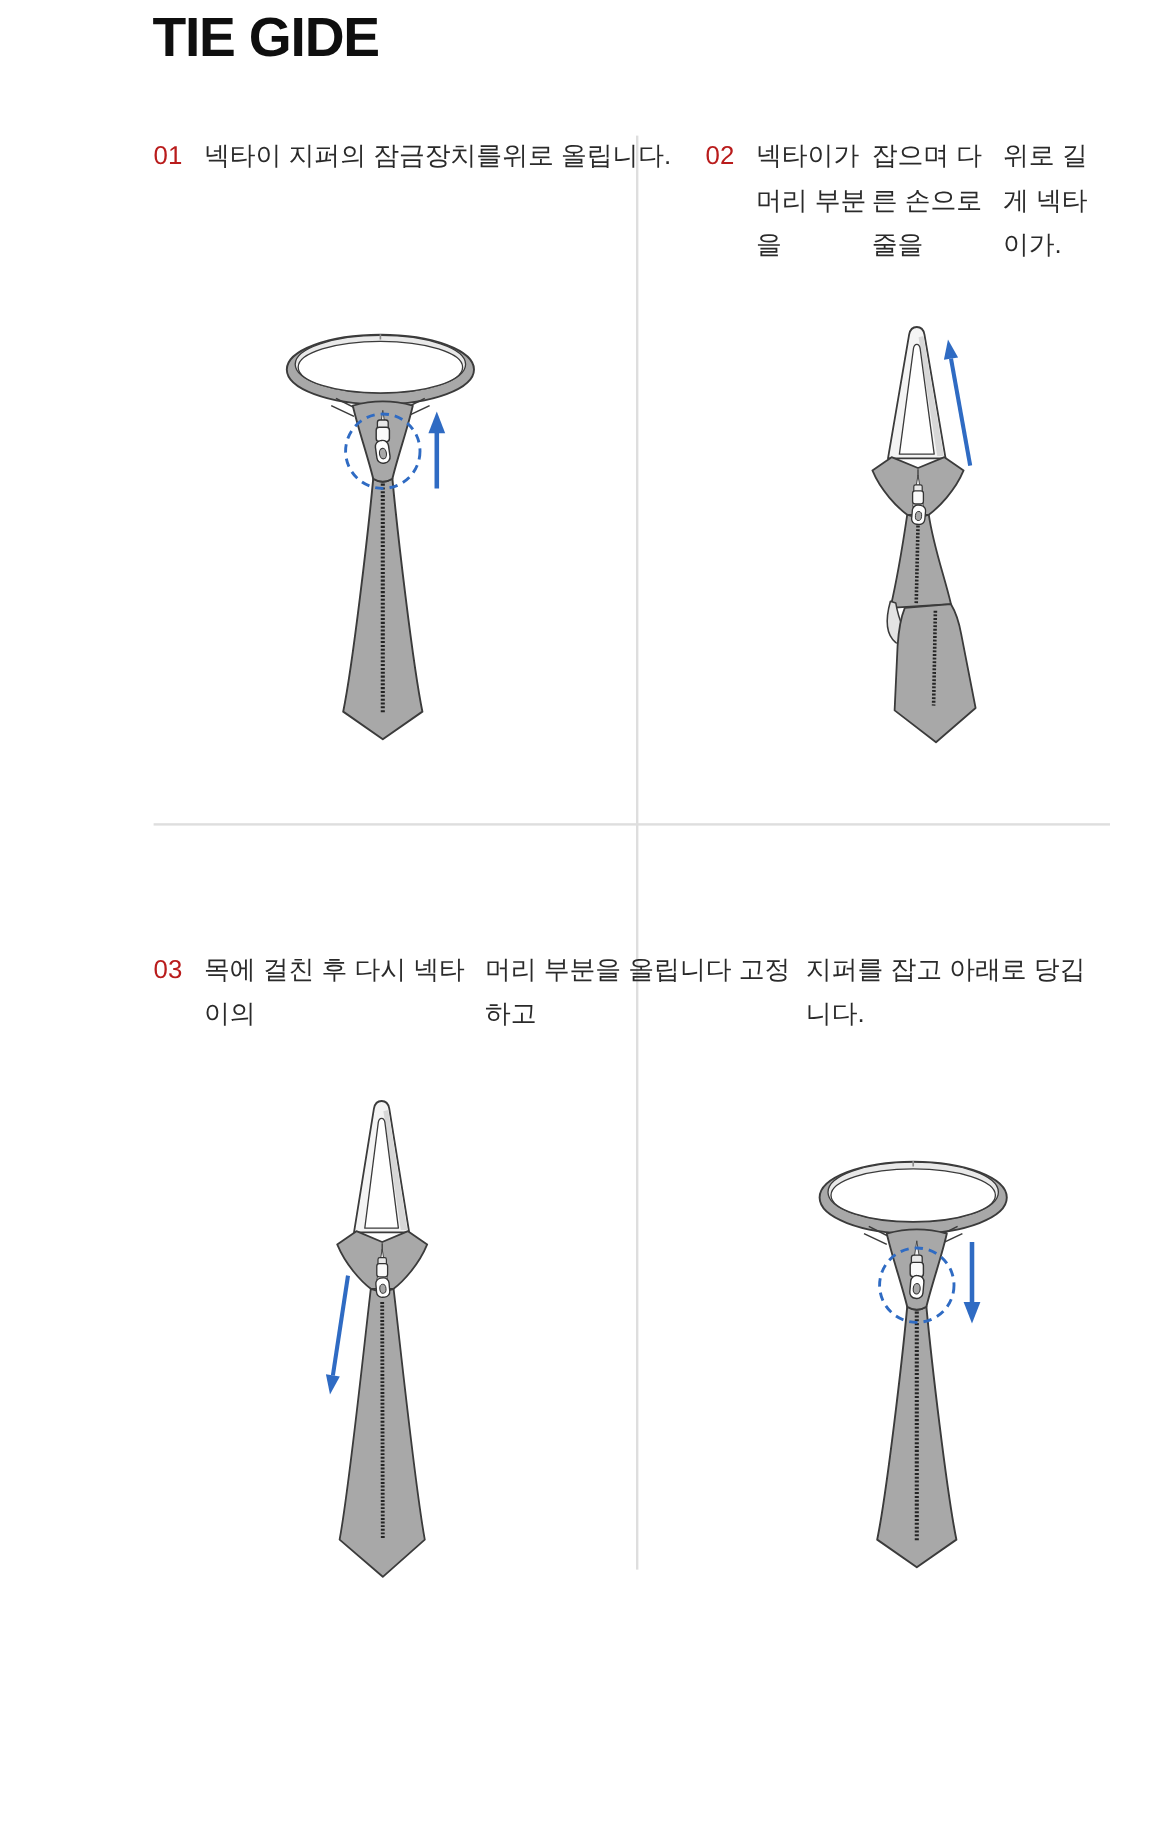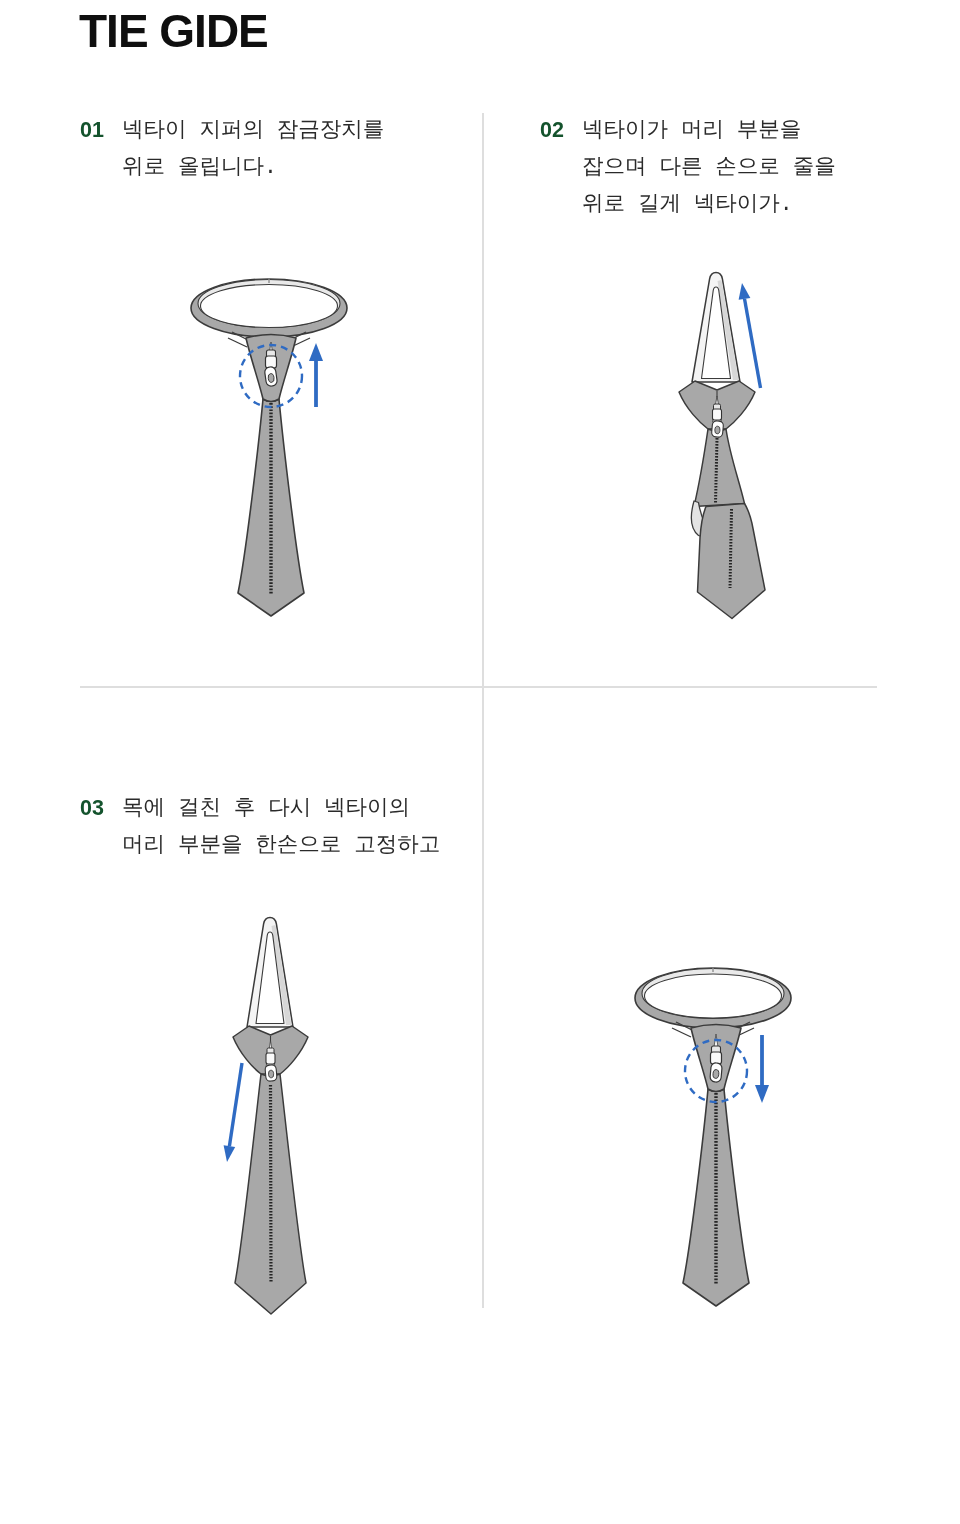--- a/index.html
+++ b/index.html
@@ -1,29 +1,29 @@
 <!DOCTYPE html>
 <html><head>
 <meta charset="utf-8">
 <style>
   html,body{margin:0;padding:0;background:#ffffff;}
   .page{
     position:relative;width:877px;height:1524px;background:#ffffff;overflow:hidden;
-    font-family:"Liberation Sans","DejaVu Sans",sans-serif;color:#242424;
+    font-family:"Liberation Sans","DejaVu Sans",sans-serif;color:#242424;margin-left:48px;
   }
   .title{
     position:absolute;left:79px;top:4px;margin:0;
     font-size:46px;font-weight:700;letter-spacing:-1px;color:#0f0f0f;
   }
   .step{
     position:absolute;display:flex;gap:12px;
     font-size:21.5px;line-height:37px;color:#2a2a2a;
   }
-  .step .num{font-weight:700;color:#14532d;width:30px;flex:0 0 auto;}
-  .step .lines{display:flex;flex-direction:column;font-family:Liberation Mono, monospace;}
+  .step .num{font-weight:400;color:#b91c1c;width:30px;flex:0 0 auto;}
+  .step .lines{display:flex;flex-direction:row;}
   .divider{position:absolute;background:#dedede;}
   .divider.v{left:482px;top:113px;width:2px;height:1195px;}
   .divider.h{left:80px;top:686px;width:812px;height:2px;}
   svg.tie{position:absolute;}
 </style>
 </head>
 <body>
 
 <div class="page">
 
@@ -46,21 +46,22 @@
       <span>넥타이가 머리 부분을</span>
       <span>잡으며 다른 손으로 줄을</span>
       <span>위로 길게 넥타이가.</span>
     </span>
   </div>
 
   <div class="step" style="left:80px;top:790px">
     <span class="num">03</span>
     <span class="lines">
       <span>목에 걸친 후 다시 넥타이의</span>
-      <span>머리 부분을 한손으로 고정하고</span>
+      <span>머리 부분을 올립니다 고정하고</span>
+      <span>지퍼를 잡고 아래로 당깁니다.</span>
     </span>
   </div>
 
 
   <svg class="tie" style="left:186px;top:272px" width="176" height="346" viewBox="0 0 176 346">
     <g>
       <ellipse cx="83" cy="36" rx="78" ry="29" fill="#a8a8a8" stroke="#3b3b3b" stroke-width="1.6"></ellipse>
       <ellipse cx="83" cy="31.5" rx="71" ry="24" fill="#e9e9e9" stroke="#3b3b3b" stroke-width="1.1"></ellipse>
       <ellipse cx="83" cy="34" rx="68.5" ry="21.5" fill="#ffffff" stroke="#3b3b3b" stroke-width="1.1"></ellipse>
       <line x1="83" y1="6.5" x2="83" y2="11" stroke="#8d8d8d" stroke-width="1.4"></line>

